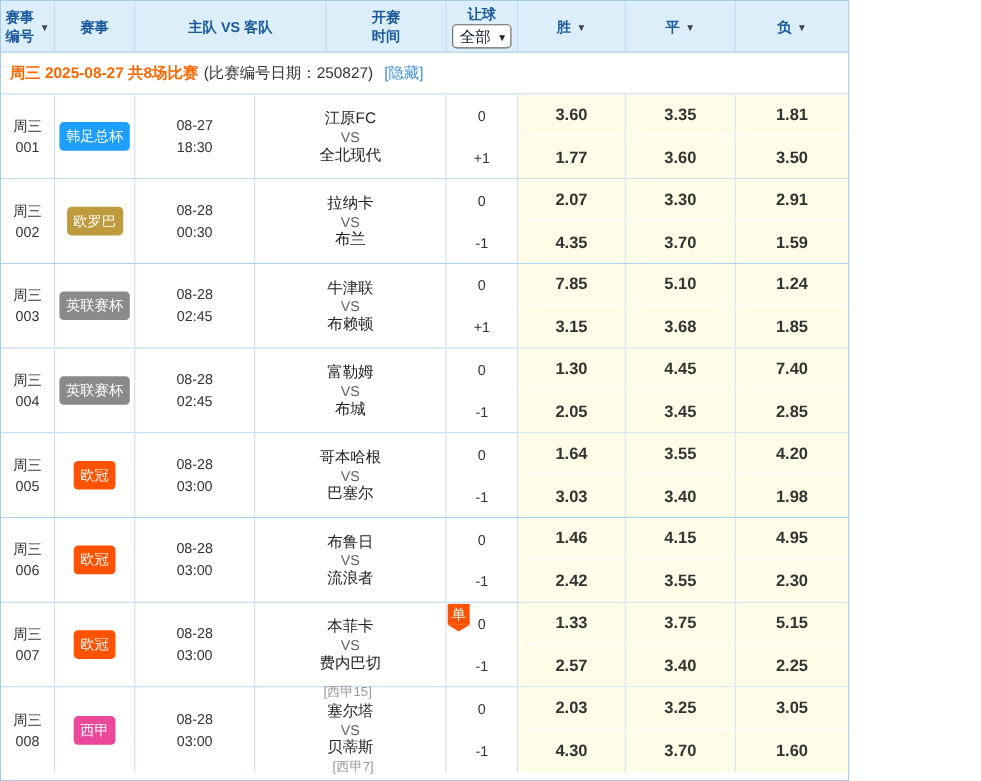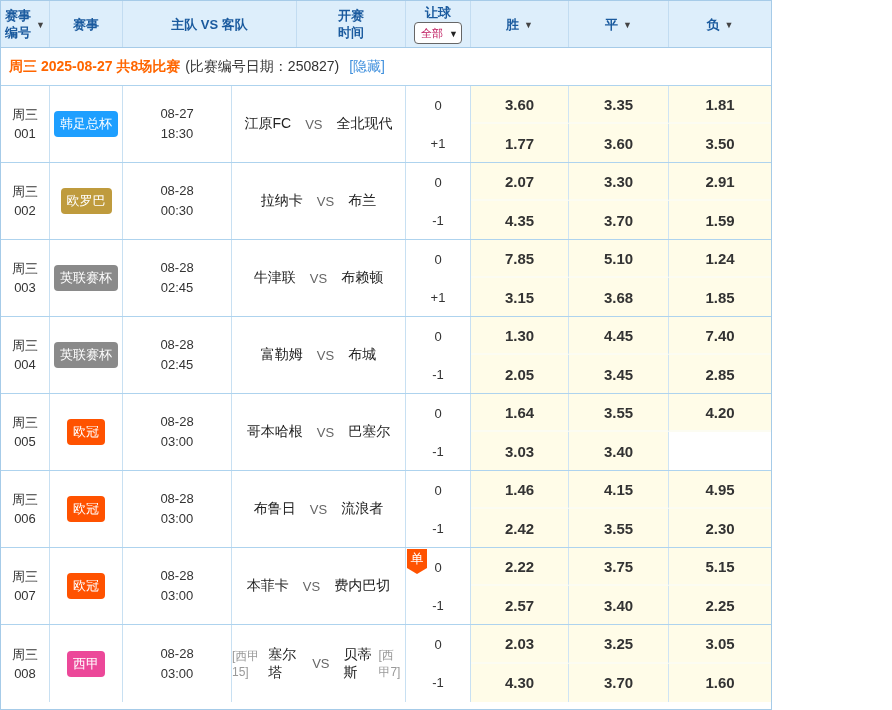--- a/index.html
+++ b/index.html
@@ -33,21 +33,21 @@
   .th-teams { flex: 1; }
   .th-handicap { width: 65px; flex-direction: column; justify-content: center; gap: 1px; }
   .th-win { width: 98px; }
   .th-draw { width: 100px; }
   .th-lose { width: 102px; }
   .sort-arrow { font-size: 9px; color: #444; margin-left: 5px; margin-top: 2px; }
   .two-line { display: inline-block; text-align: center; }
   .select-wrap { position: relative; display: inline-block; }
   .select-wrap select {
     appearance: none; -webkit-appearance: none;
-    font-family: inherit; font-size: 11px; color: #be185d;
+    font-family: inherit; font-size: 14px; color: #0f172a;
     background: #fff; border: 1px solid #666; border-radius: 4px;
     padding: 2px 18px 2px 6px; height: 22px; cursor: pointer;
   }
   .sel-arrow {
     position: absolute; right: 4px; top: 4px;
     font-size: 9px; color: #222; pointer-events: none;
   }
   
   .subheader {
     display: flex; align-items: center;
@@ -64,21 +64,21 @@
   }
   .match-row:last-child { border-bottom: none; }
   .cell {
     display: flex; flex-direction: column;
     align-items: center; justify-content: center;
     border-right: 1px solid #c8e0f2; height: 100%;
   }
   .c-no { width: 49px; font-size: 13px; color: #333; line-height: 19px; }
   .c-comp { width: 73px; }
   .c-time { width: 109px; font-size: 13px; color: #333; line-height: 20px; }
-  .c-teams { flex: 1; flex-direction: row; font-size: 14px; color: #222; }
+  .c-teams { flex: 1; flex-direction: column; font-size: 14px; color: #222; }
   .badge {
     display: inline-block; padding: 4px 6px; border-radius: 4px;
     color: #fff; font-size: 13px; cursor: pointer; white-space: nowrap; text-align: right;
   }
   .vs { color: #666; font-size: 13px; margin: 0 14px; }
   .rank { color: #999; font-size: 12px; }
   .rank.left { margin-right: 5px; }
   .rank.right { margin-left: 5px; }
   
   .odds-grid {
@@ -324,20 +324,21 @@
             <span>0</span>
           </div>
       <div class="ocell first">1.64</div>
       <div class="ocell first">3.55</div>
       <div class="ocell first">4.20</div>
       <div class="hcell">
             <span>-1</span>
           </div>
       <div class="ocell">3.03</div>
       <div class="ocell">3.40</div>
+      <div class="ocell">1.98</div>
         </div>
       </div>
       <div class="match-row">
     <div class="cell c-no">
       <div>周三</div>
       <div>006</div>
     </div>
     <div class="cell c-comp">
       <span class="badge" style="background:#ff5200">欧冠</span>
     </div>
@@ -384,21 +385,21 @@
       <span class="team">本菲卡</span>
       <span class="vs">VS</span>
       <span class="team">费内巴切</span>
 
     </div>
     <div class="odds-grid">
       <div class="hcell first">
             <span class="single">单</span>
             <span>0</span>
           </div>
-      <div class="ocell first">2.22</div>
+      <div class="ocell first">1.33</div>
       <div class="ocell first">3.75</div>
       <div class="ocell first">5.15</div>
       <div class="hcell">
             <span>-1</span>
           </div>
       <div class="ocell">2.57</div>
       <div class="ocell">3.40</div>
       <div class="ocell">2.25</div>
         </div>
       </div>

